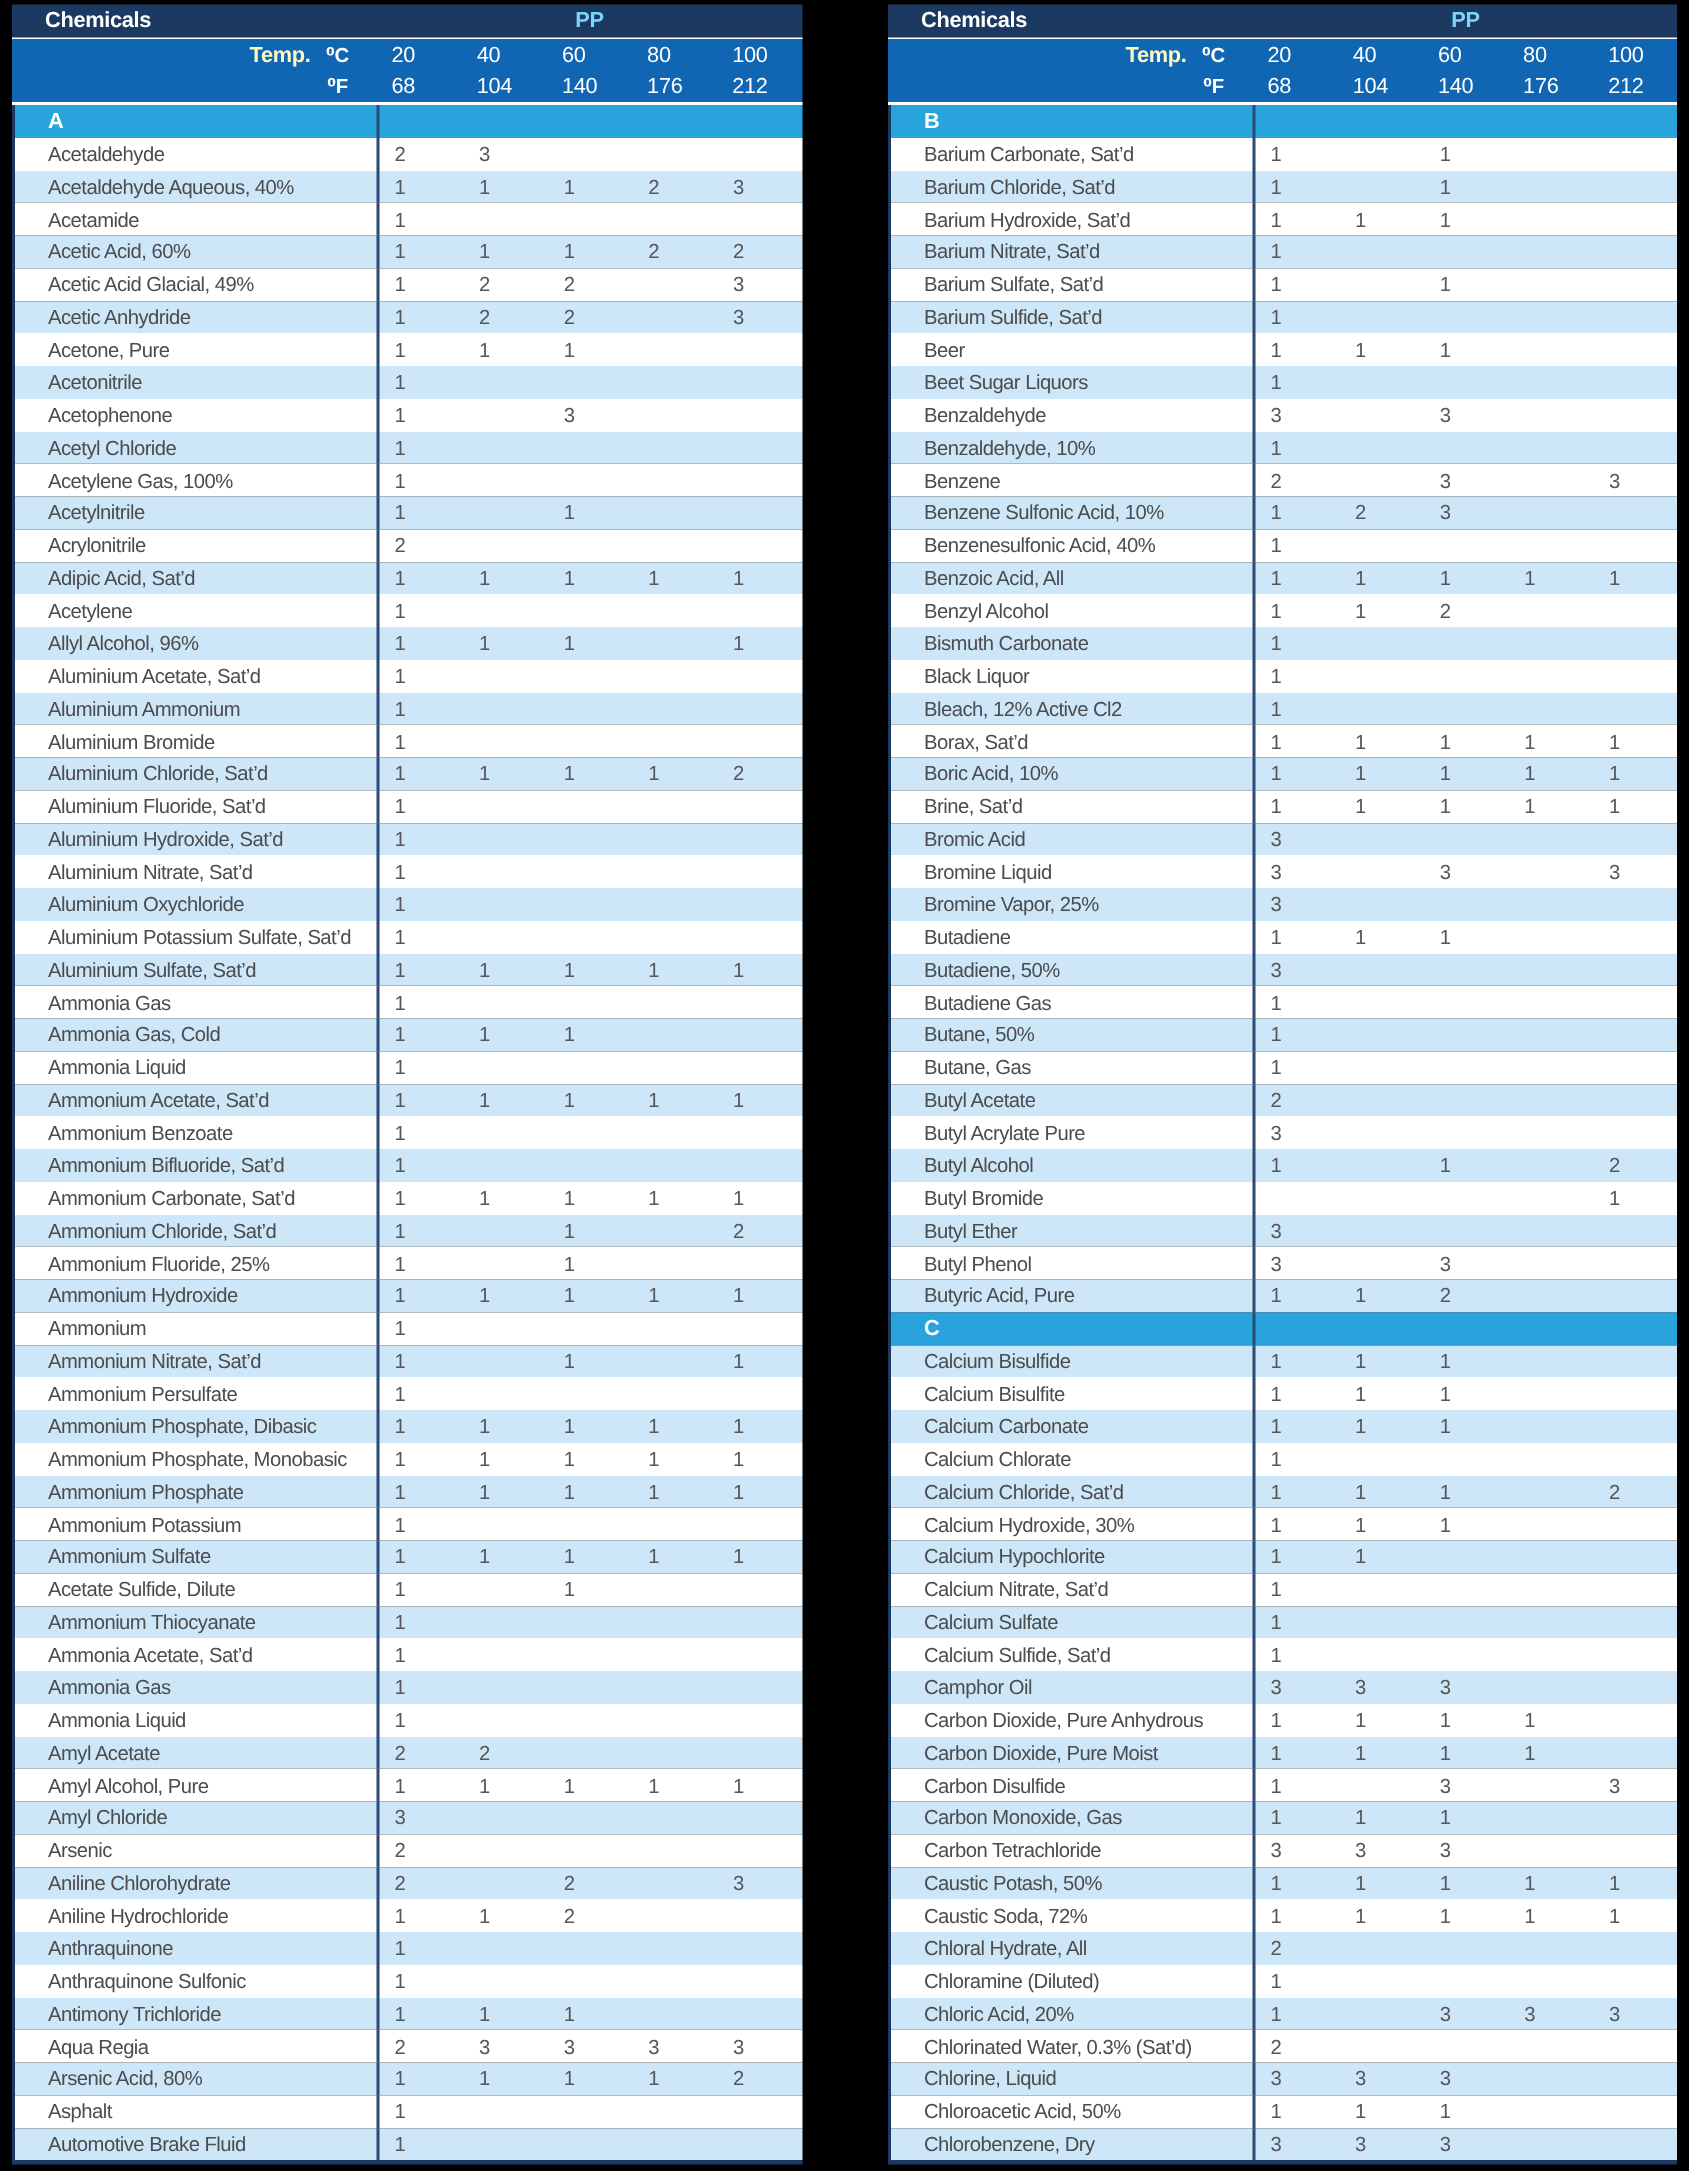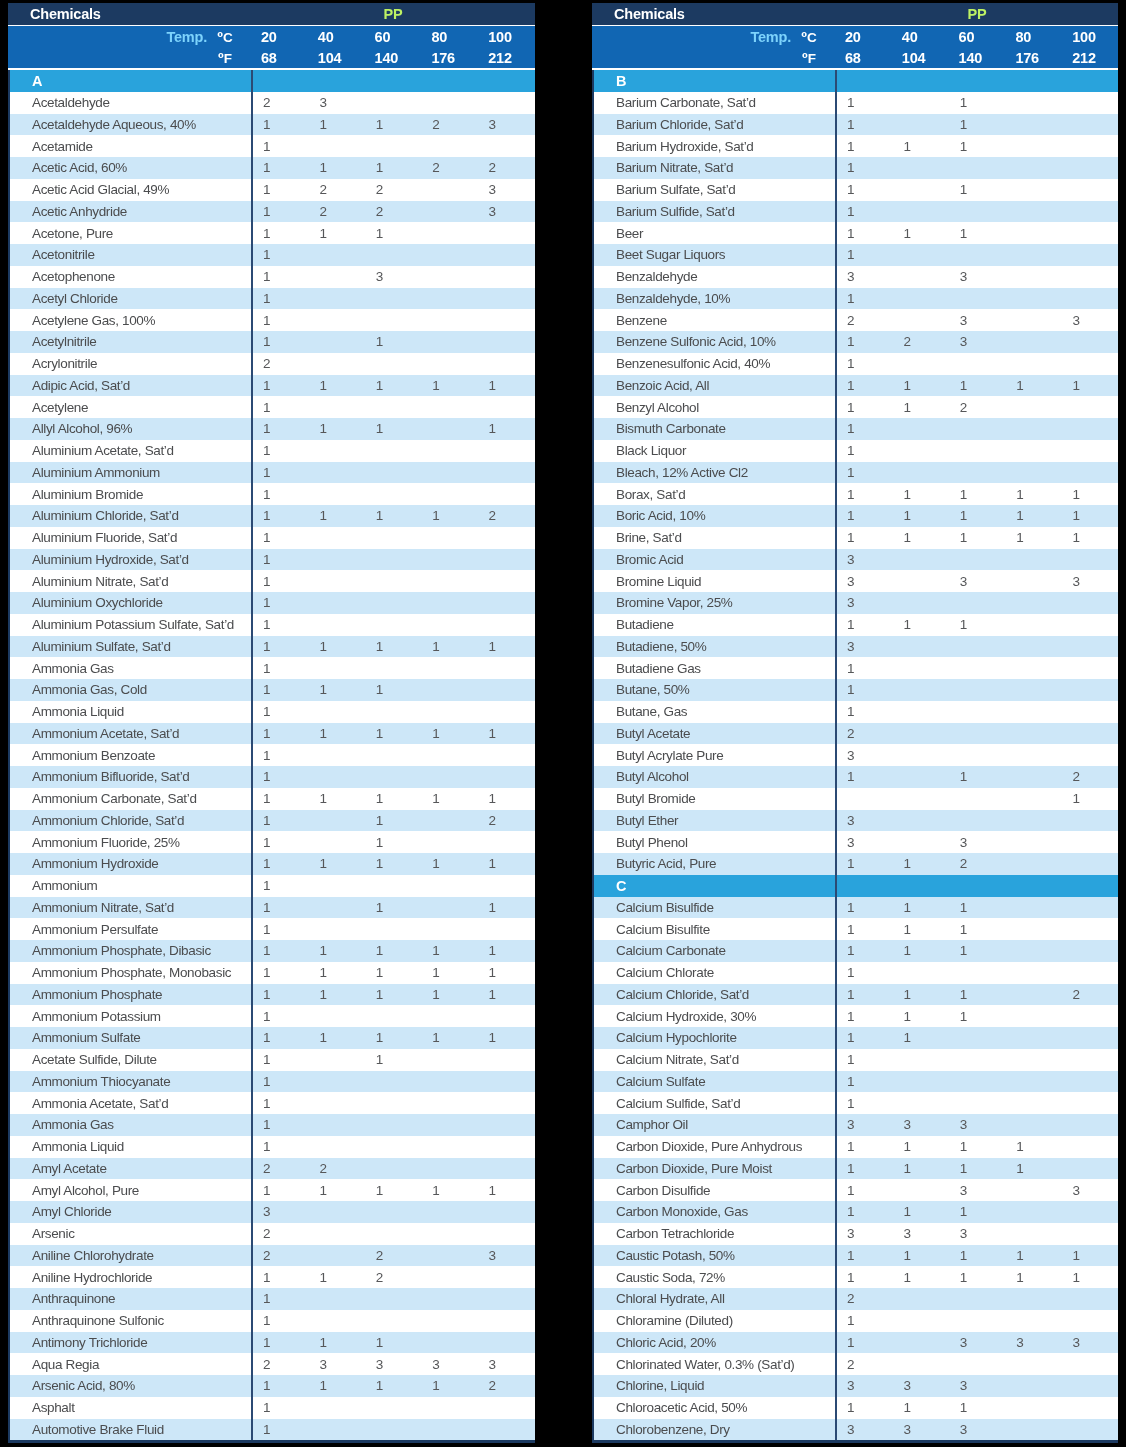--- a/index.html
+++ b/index.html
@@ -13,28 +13,28 @@
   body{font-family:"Liberation Sans","DejaVu Sans",sans-serif;}
   .stage{position:relative;width:1118px;height:1447px;background:var(--bg);overflow:hidden;}
   .panel{position:absolute;top:3px;width:527px;box-sizing:border-box;}
   .panel-left{left:8px;}
   .panel-right{left:592px;}
 
   
   .title-row{display:grid;grid-template-columns:var(--name-w) 1fr;height:22px;
     background:var(--navy);border-bottom:1.5px solid #fff;align-items:center;}
   .title-name{color:#fff;font-weight:bold;font-size:14.5px;padding-left:22px;letter-spacing:-0.2px;}
-  .title-pp{color:#bef264;font-weight:bold;font-size:14.5px;text-align:center;letter-spacing:-0.2px;}
+  .title-pp{color:#7dd3fc;font-weight:bold;font-size:14.5px;text-align:center;letter-spacing:-0.2px;}
 
   
   .temp-block{background:var(--blue);border-bottom:2px solid #fff;}
   .temp-line{display:grid;grid-template-columns:199px 44px repeat(5,1fr);height:21px;align-items:center;}
-  .t-label{color:#7dd3fc;font-weight:bold;font-size:14.5px;text-align:right;letter-spacing:-0.2px;}
+  .t-label{color:#fef9c3;font-weight:bold;font-size:14.5px;text-align:right;letter-spacing:-0.2px;}
   .t-unit{color:#fff;font-weight:bold;font-size:13.5px;text-align:center;padding-right:8px;letter-spacing:-0.2px;}
-  .t-num{color:#fff;font-weight:bold;font-size:14.5px;text-align:left;padding-left:10px;letter-spacing:-0.2px;}
+  .t-num{color:#fff;font-weight:normal;font-size:14.5px;text-align:left;padding-left:10px;letter-spacing:-0.2px;}
 
   
   .rows{border-left:2px solid var(--navy);border-bottom:3px solid var(--navy);box-sizing:border-box;}
   .row{display:grid;grid-template-columns:var(--name-w) repeat(5,1fr);height:21.75px;align-items:stretch;}
   .row.white{background:var(--row-white);}
   .row.light{background:var(--row-light);}
   .row.section{background:var(--cyan);}
   .cell{display:flex;align-items:center;}
   .cell.name{padding-left:22px;border-right:2px solid var(--divider);
     color:var(--name-text);font-size:13.5px;letter-spacing:-0.35px;white-space:nowrap;overflow:hidden;}

